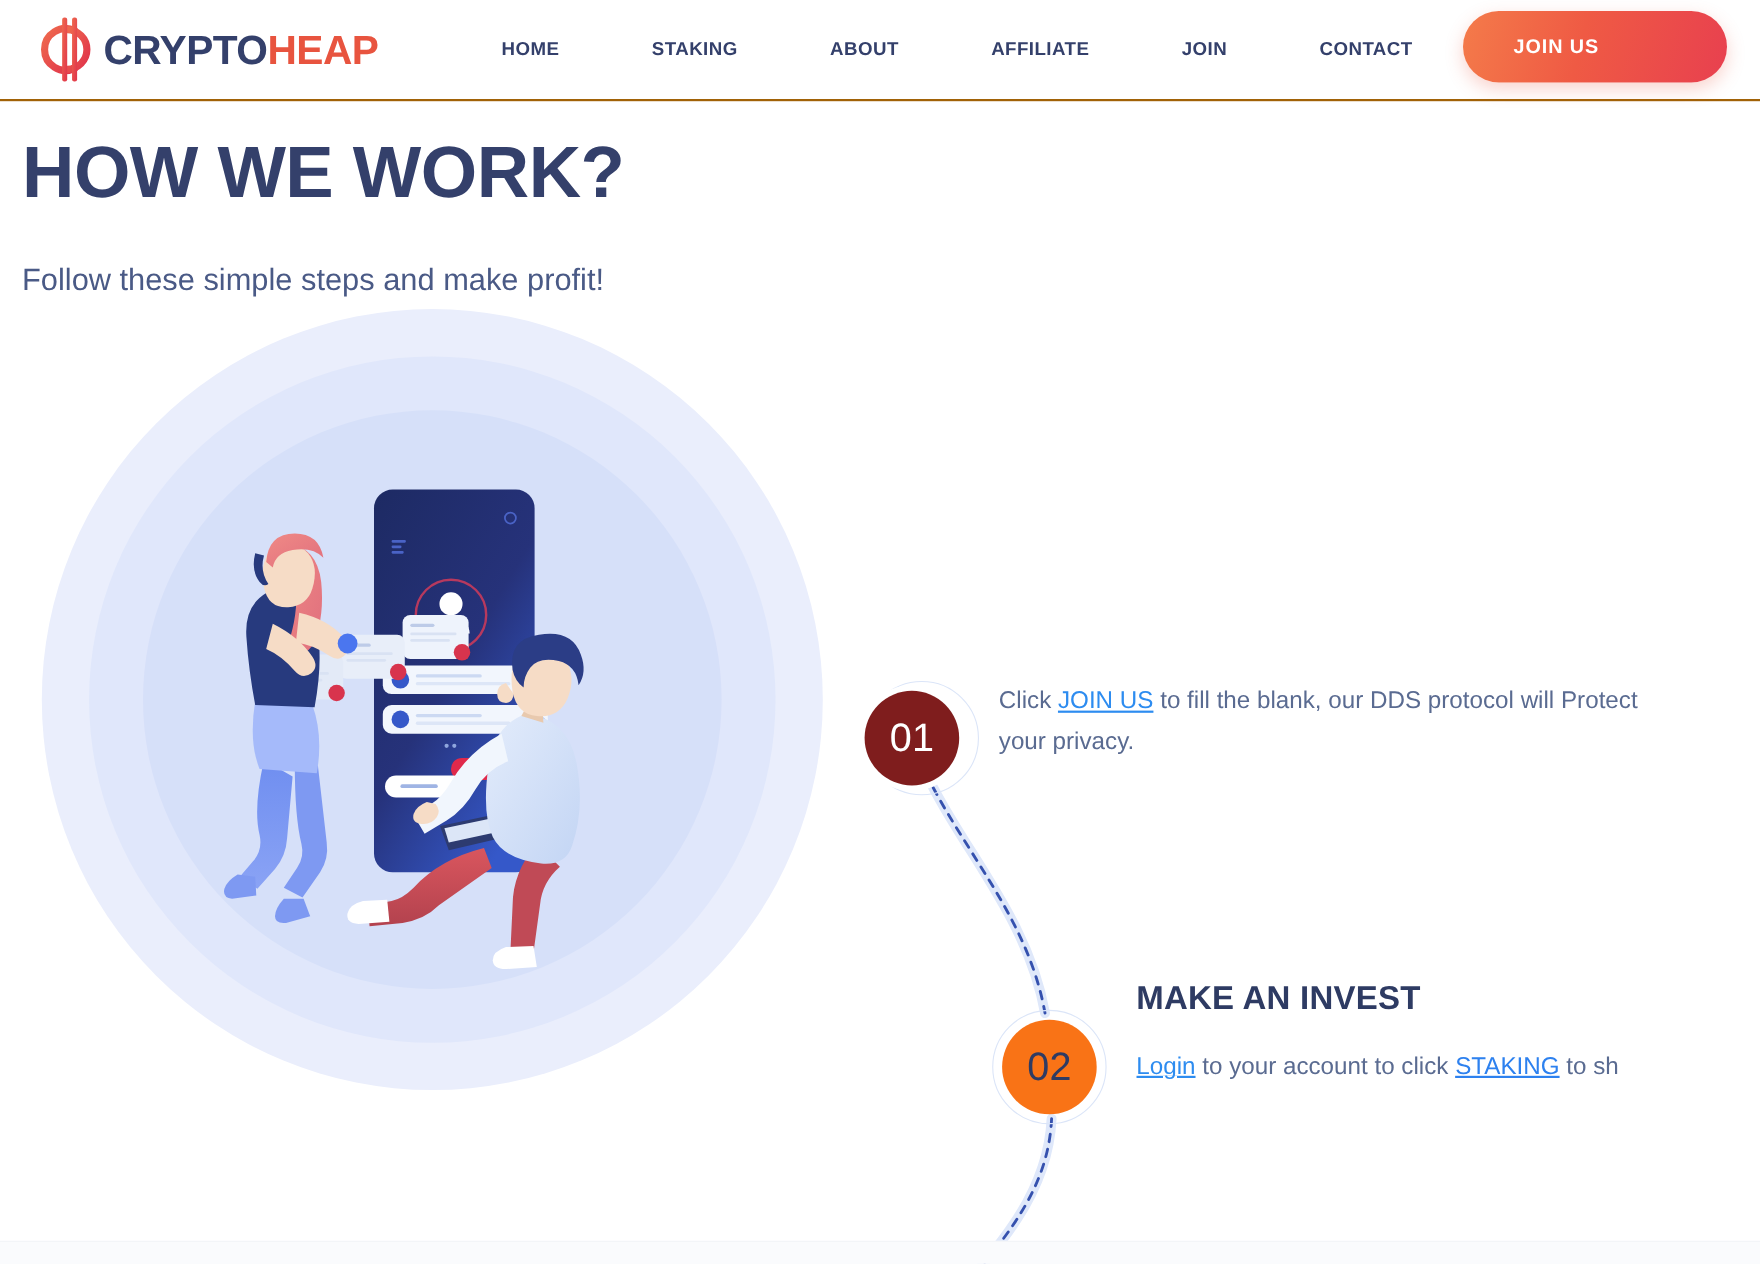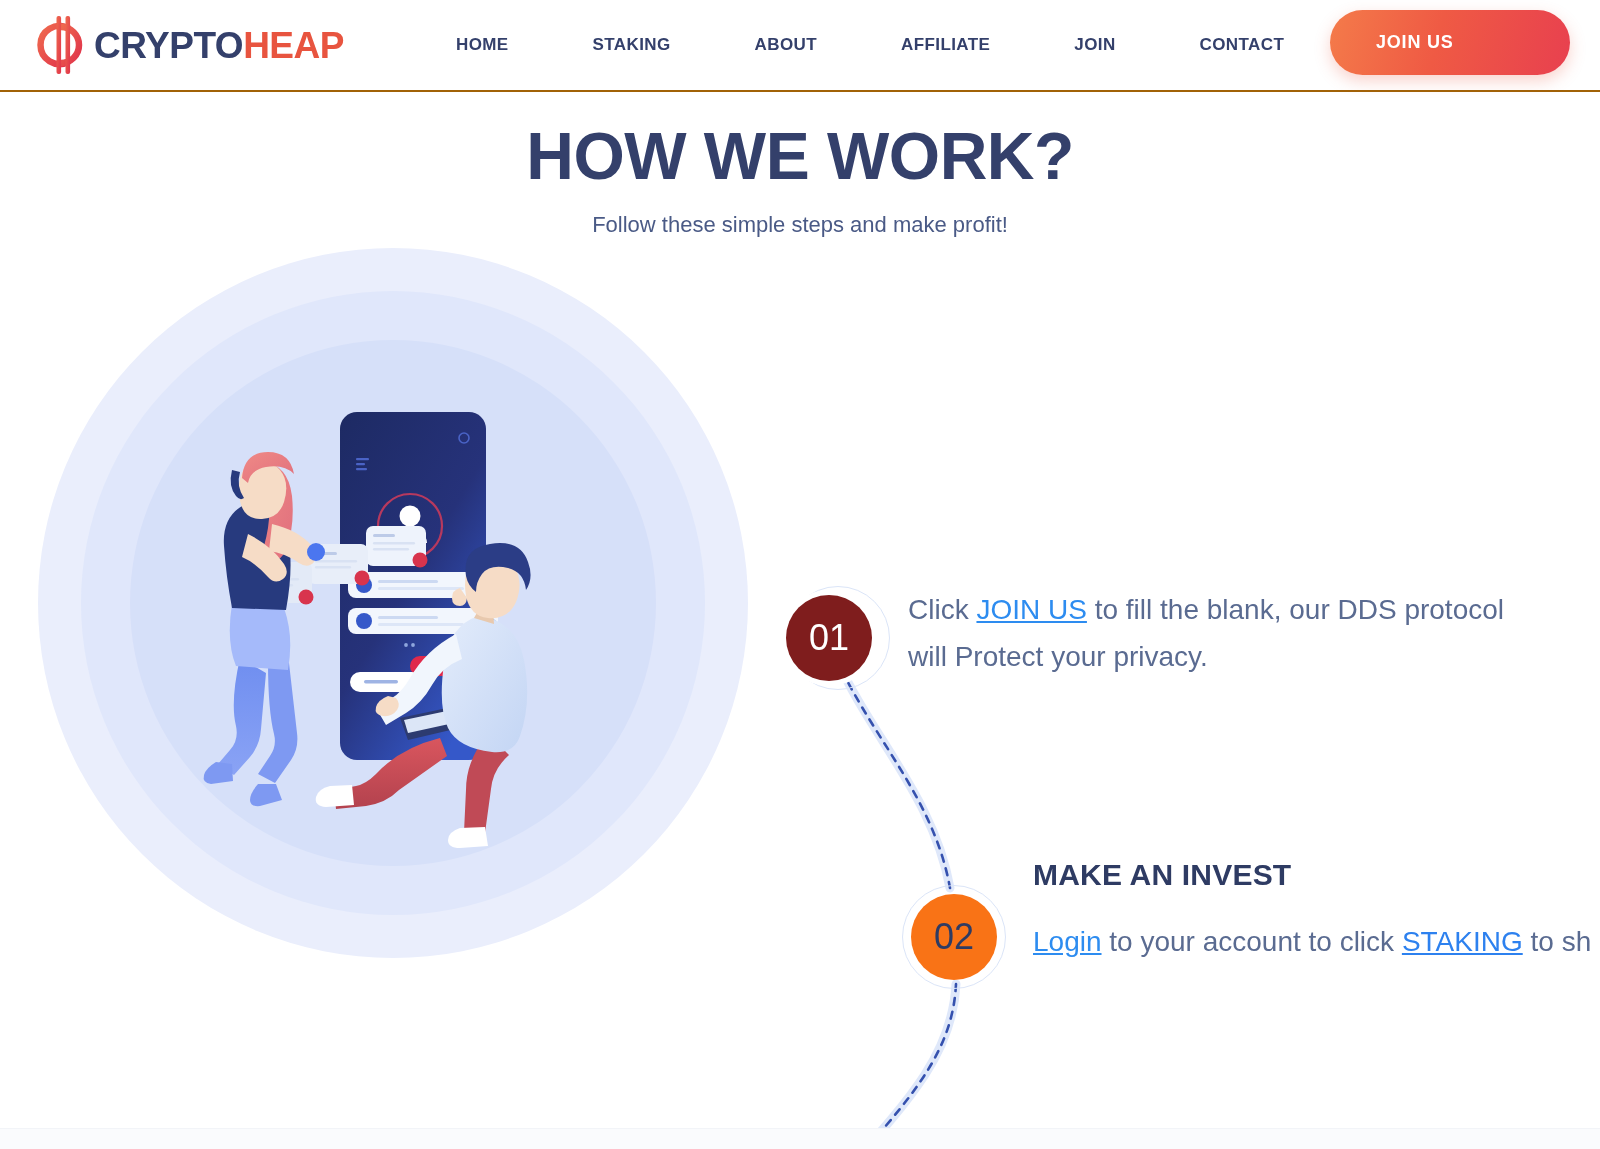--- a/index.html
+++ b/index.html
@@ -75,31 +75,31 @@
     font-weight: 700;
     letter-spacing: 0.8px;
     font-family: "Liberation Sans", sans-serif;
     cursor: pointer;
     box-shadow: 0 6px 16px rgba(232,84,63,0.26);
     text-align: left;
     padding-left: 46px;
   }
 
   
-  .section-head { text-align: center; padding-top: 30px; }
+  .section-head { padding-top: 30px; padding-left: 20px; }
   .section-title {
     font-size: 66px;
     font-weight: 700;
     color: #34406b;
     letter-spacing: -0.5px;
     line-height: 1.05;
   }
   .section-sub {
-    margin-top: 21px;
-    font-size: 22px;
+    margin-top: 48px;
+    font-size: 28px;
     color: #4a5a86;
     font-weight: 400;
   }
 
   
   .work-wrap {
     position: relative;
     width: 1600px;
     height: 840px;
   }
@@ -159,21 +159,21 @@
   .step-body { position: absolute; }
   .step-title {
     font-size: 30px;
     font-weight: 700;
     color: #2e3b63;
     letter-spacing: 0.2px;
     white-space: nowrap;
   }
   .step-text {
     margin-top: 26px;
-    font-size: 28px;
+    font-size: 22px;
     line-height: 1.68;
     color: #5a6b91;
     font-weight: 400;
   }
   .step-text .lnk { color: #2d8cf0; }
   .step-text .lnk-strong { color: #2d81ef; }
 
   
   #step-1 .badge, #step-1 .badge-ring { left: 786px; }
   #step-1 .badge      { top: 357px; }

